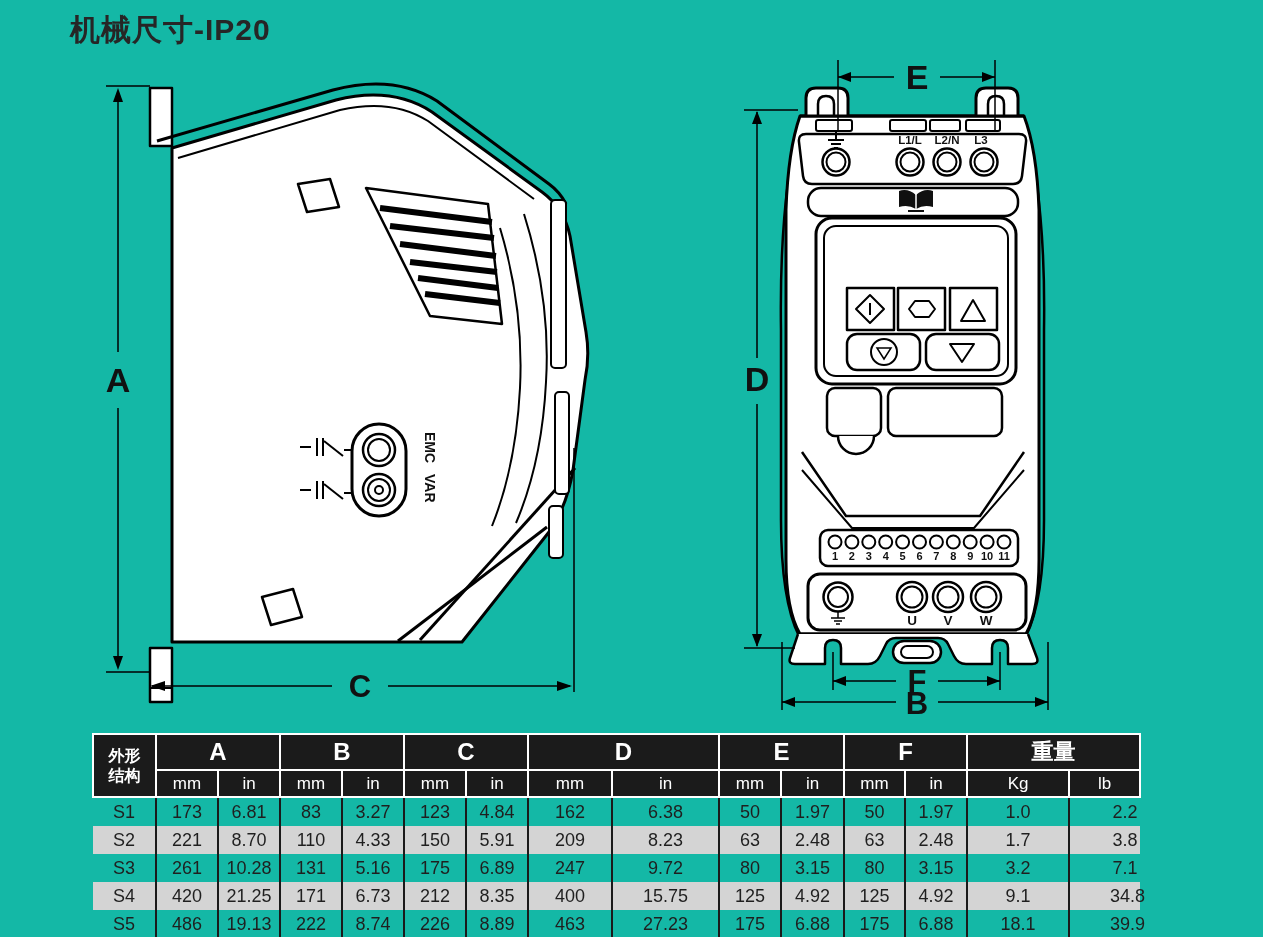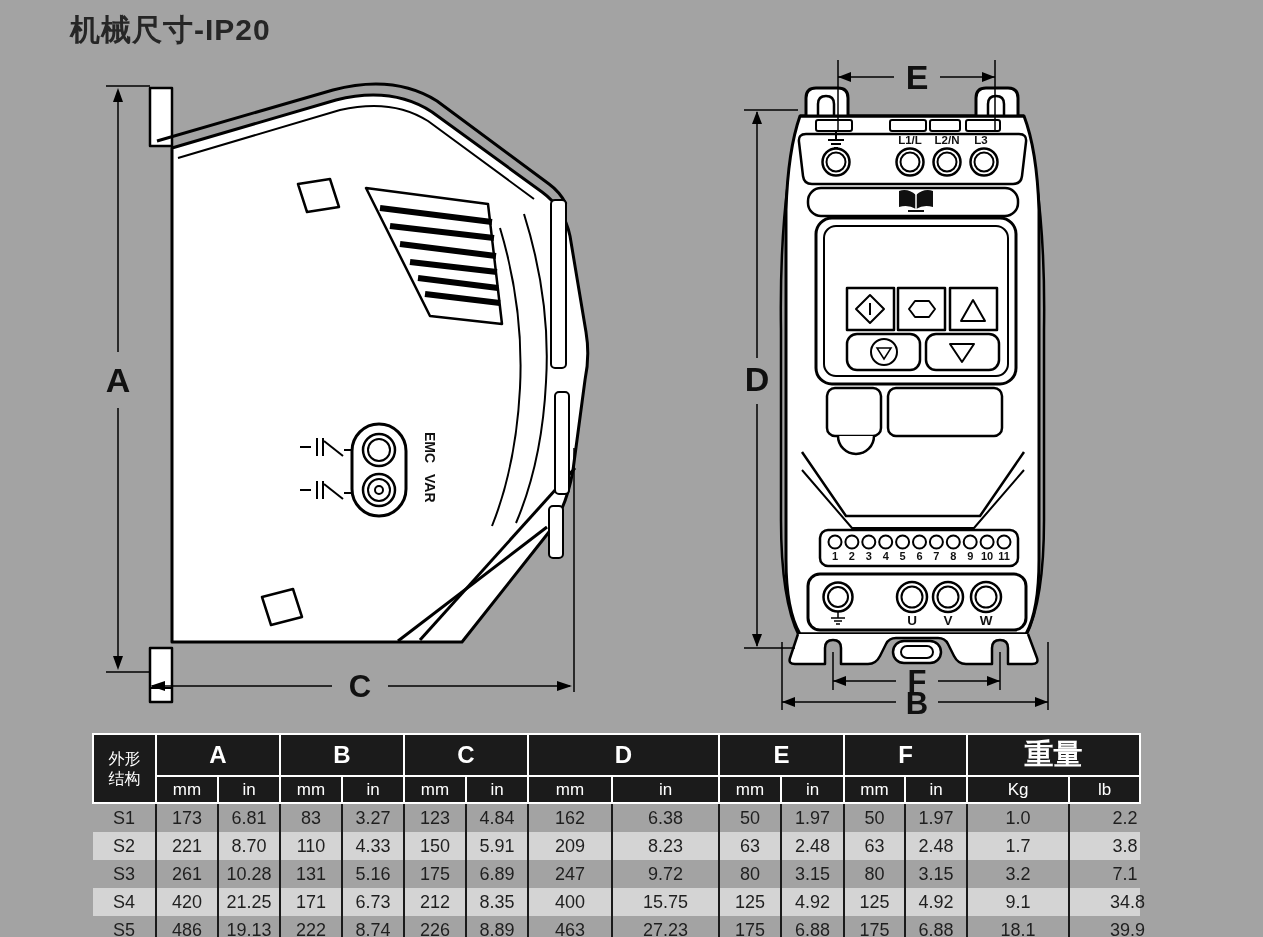--- a/index.html
+++ b/index.html
@@ -1,16 +1,16 @@
 <!DOCTYPE html>
 <html><head>
 <meta charset="utf-8">
 <style>
   html,body{margin:0;padding:0;background:#ffffff;}
-  .page{position:relative;width:1263px;height:937px;background:#a3a3a3;overflow:hidden;
+  .page{position:relative;width:1263px;height:937px;background:#14b8a6;overflow:hidden;
         font-family:"Liberation Sans",sans-serif;color:#232323;}
   .page-title{position:absolute;left:70px;top:10px;font-size:30px;font-weight:bold;
         color:#262626;letter-spacing:1px;}
   svg{position:absolute;}
   svg text{font-family:"Liberation Sans",sans-serif;fill:#111;}
   .dim-letter{font-size:34px;font-weight:bold;}
   .dim-letter-sm{font-size:31px;font-weight:bold;}
   .term-label{font-size:11.5px;font-weight:bold;text-anchor:middle;}
   .uvw-label{font-size:13.5px;font-weight:bold;text-anchor:middle;}
   .num-label{font-size:11px;font-weight:bold;text-anchor:middle;}
@@ -21,23 +21,23 @@
   .ln2{stroke:#000;stroke-width:2;fill:none;stroke-linejoin:round;}
   .ln15{stroke:#000;stroke-width:1.5;fill:none;}
   .wfill{fill:#fff;}
   .arrow{fill:#000;stroke:none;}
   
   .dim-table-wrap{position:absolute;left:92px;top:733px;}
   table.dim-table{border-collapse:collapse;table-layout:fixed;width:1047px;}
   table.dim-table th{background:#1b1b1b;color:#fff;border:2px solid #fff;
        text-align:center;vertical-align:middle;padding:0;}
   th.group-h{font-size:24px;font-weight:bold;height:34px;}
-  th.group-h.cjk{font-size:29px;}
+  th.group-h.cjk{font-size:22px;}
   th.unit-h{font-size:17px;font-weight:normal;height:25px;}
-  th.corner-h{font-size:16px;font-weight:normal;white-space:pre-line;line-height:1.2;}
+  th.corner-h{font-size:16px;font-weight:bold;white-space:pre-line;line-height:1.2;}
   table.dim-table td{border-right:2px solid #1a1a1a;text-align:center;vertical-align:middle;
        font-size:18px;color:#1f1f1f;height:28px;padding:0;}
   table.dim-table td:last-child{border-right:none;padding-left:40px;}
   table.dim-table tbody tr:nth-child(even){background:#d4d4d4;}
 </style>
 </head>
 <body>
 
 <div class="page">
 

